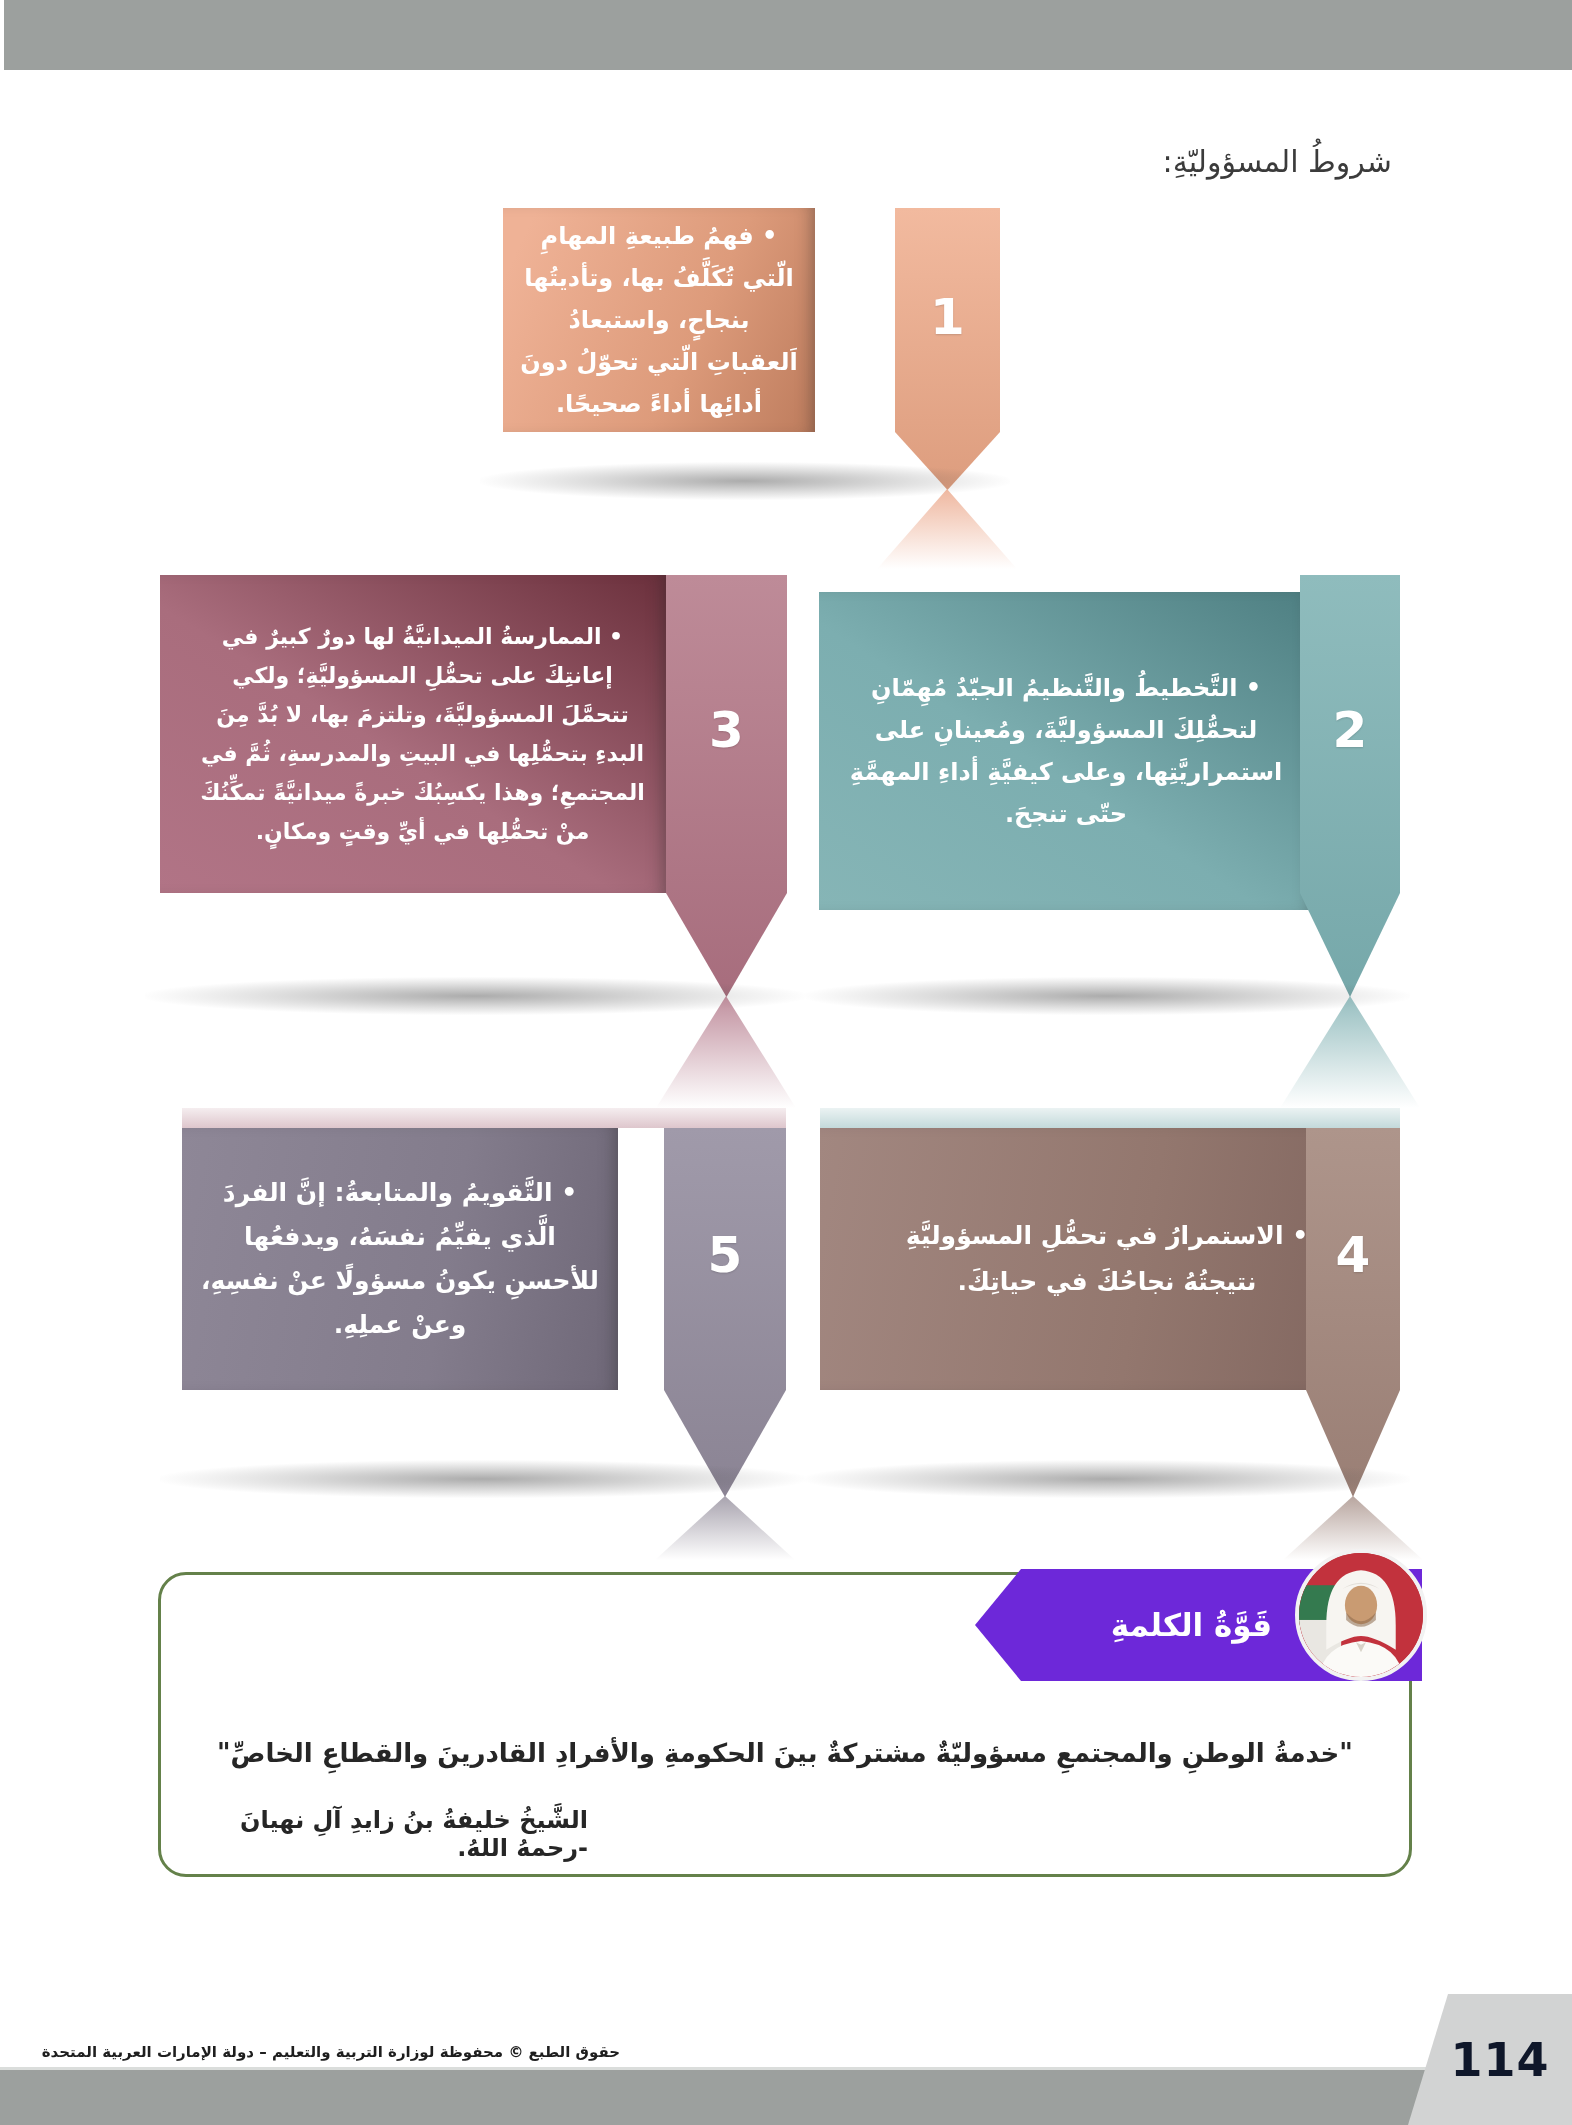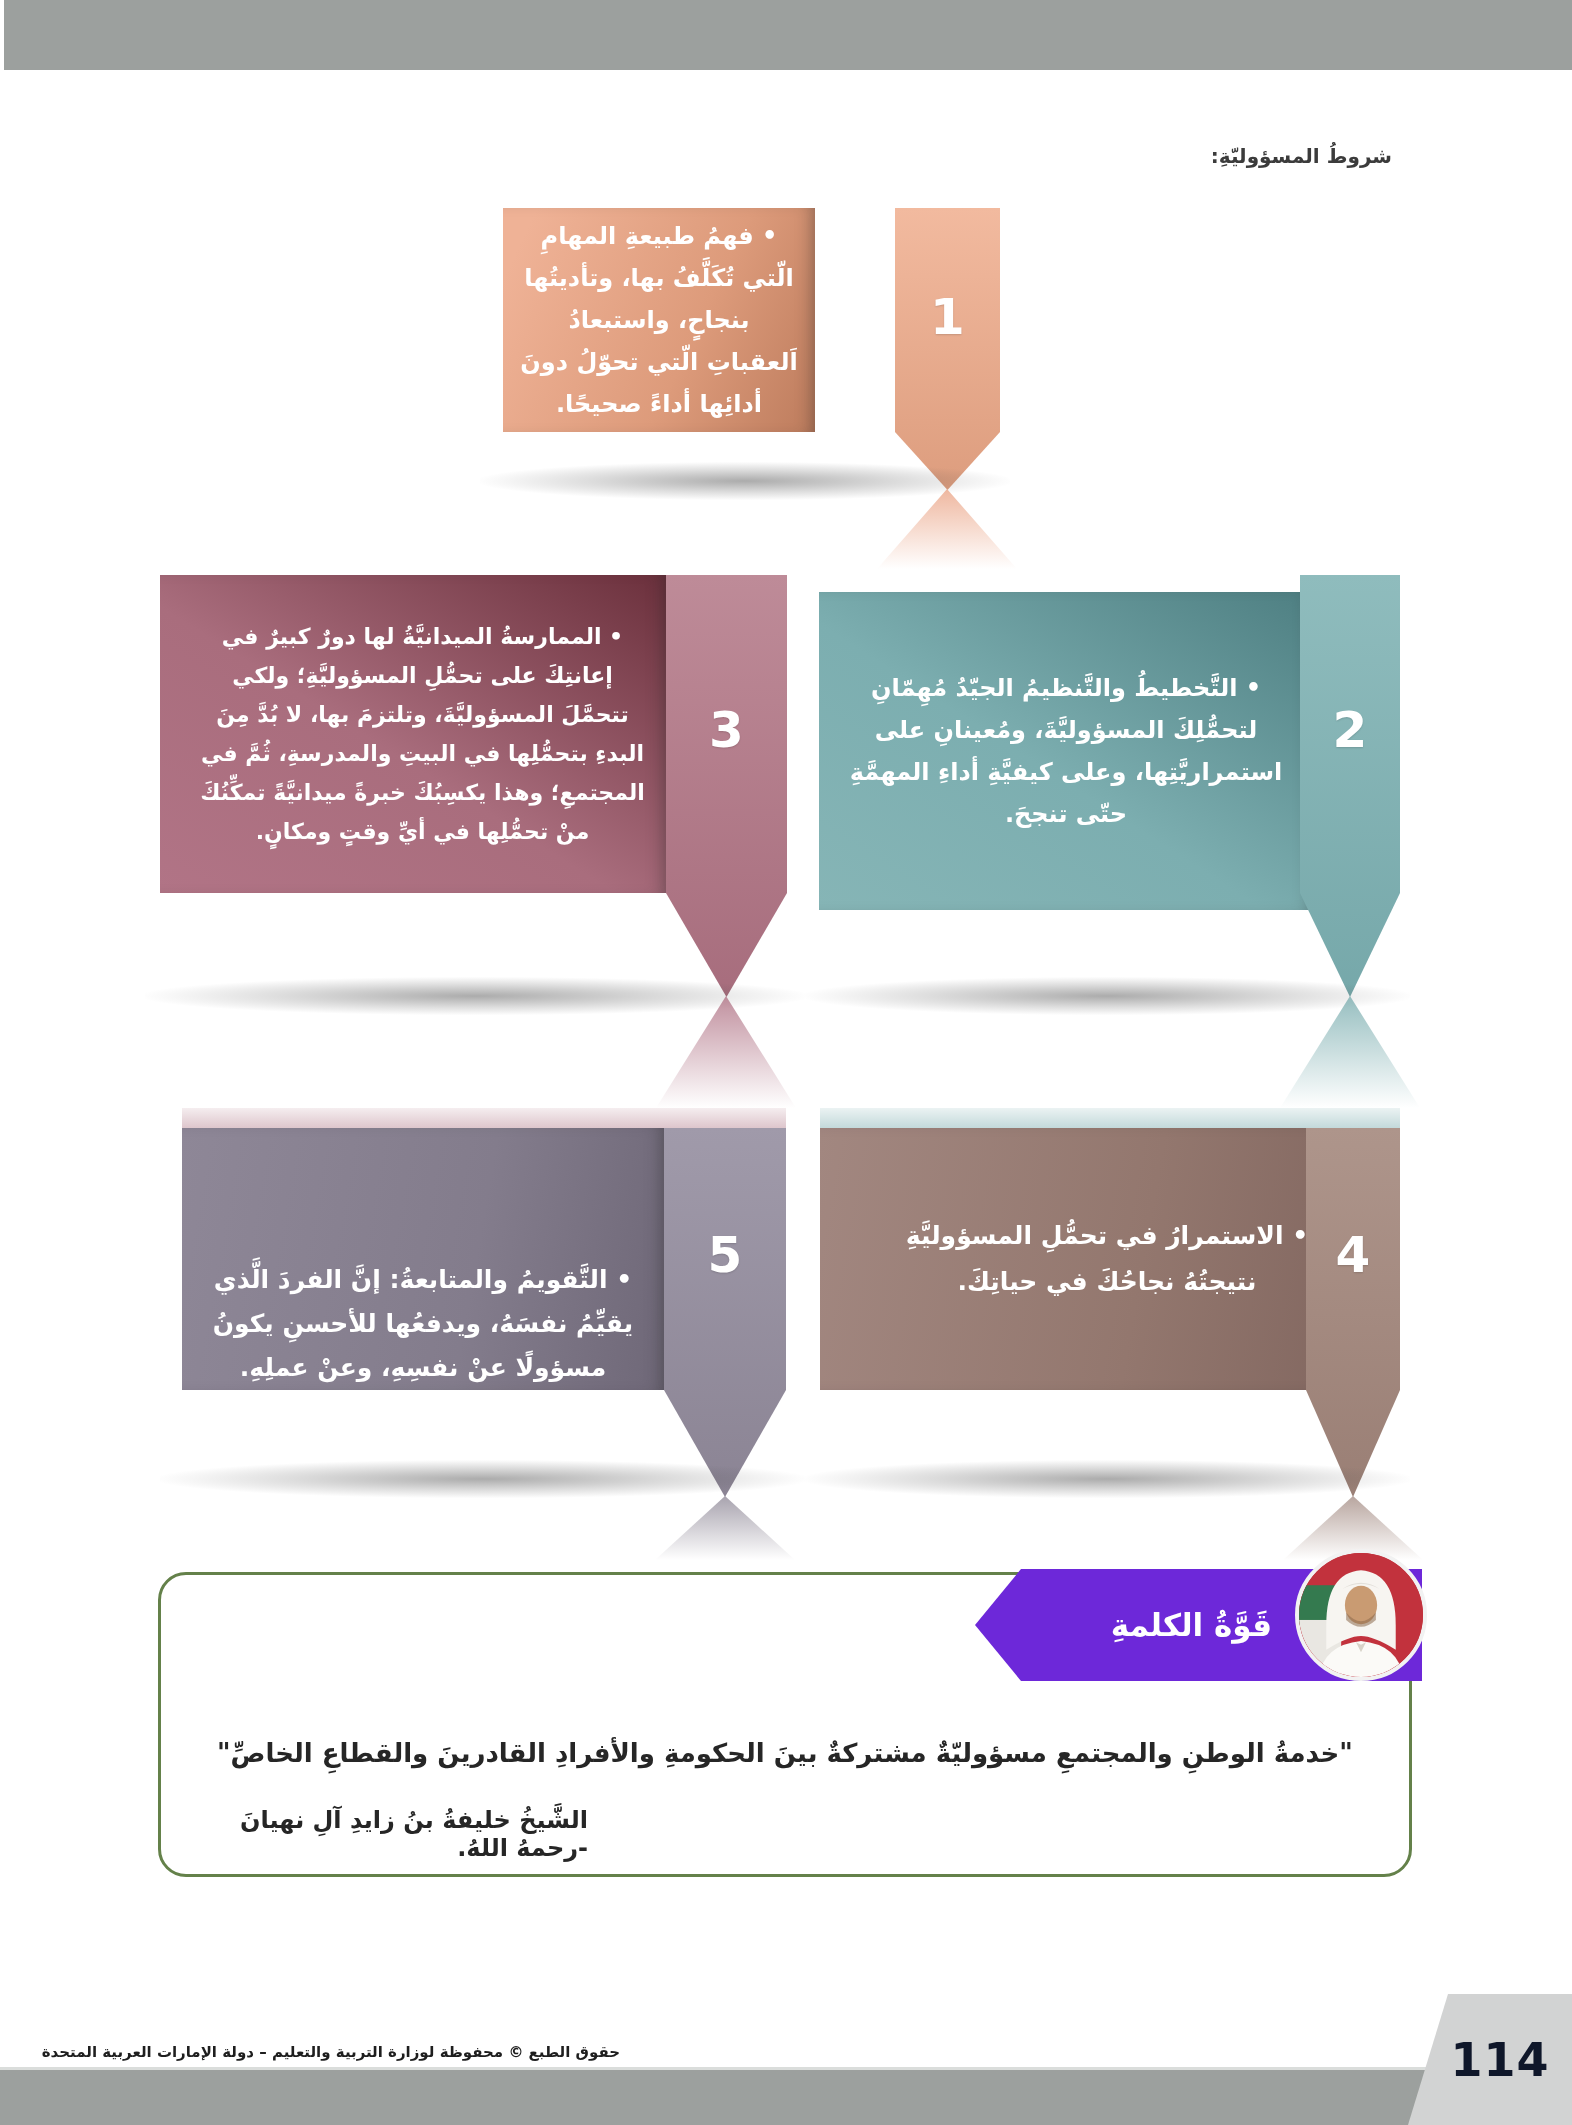--- a/index.html
+++ b/index.html
@@ -12,21 +12,21 @@
   .footer-rule{left:0;top:2067px;width:1572px;height:3px;background:#DADDDB;}
   .footer-bar{left:0;top:2070px;width:1572px;height:55px;background:#9CA09E;}
   .pagenum-shape{left:1398px;top:1994px;width:174px;height:131px;background:#D2D3D3;
         clip-path:polygon(50px 0,100% 0,100% 100%,10px 100%);
         display:flex;align-items:center;justify-content:center;padding-left:30px;box-sizing:border-box;}
   .pagenum{font-size:46px;font-weight:bold;color:#0f172a;letter-spacing:1px;}
   .footer-text{right:952px;top:2043px;font-size:15px;font-weight:bold;color:#1E1E1E;
         direction:rtl;white-space:nowrap;}
 
   
-  .page-title{right:180px;top:144px;font-size:20px;font-weight:bold;color:#3B3B3B;
+  .page-title{right:180px;top:144px;font-size:30px;font-weight:normal;color:#3B3B3B;
         direction:rtl;white-space:nowrap;}
 
   
   .body-box{position:absolute;display:flex;align-items:center;justify-content:center;
         box-shadow:inset -12px 0 16px -9px rgba(40,40,40,.38);}
   .body-box .text{width:100%;padding:0 16px;box-sizing:border-box;color:#ffffff;
         font-weight:bold;direction:rtl;text-align:center;}
   .ribbon{position:absolute;}
   .ribbon .num{position:absolute;left:0;right:0;text-align:center;color:#ffffff;
         font-weight:bold;font-size:50px;line-height:58px;text-shadow:0 1px 2px rgba(0,0,0,.15);}
@@ -76,22 +76,22 @@
   .s4-body .text{font-size:25px;line-height:46px;}
   .s4-ribbon{left:1306px;top:1128px;width:94px;height:369px;
         background:linear-gradient(to bottom,#AE958B,#9A7F75);
         clip-path:polygon(0 0,100% 0,100% 262px,50% 100%,0 262px);}
   .s4-ribbon .num{top:98px;}
   .s4-shadow{left:805px;top:1460px;width:605px;}
   .s4-refl{left:1283px;top:1496px;width:140px;height:64px;
         background:linear-gradient(to bottom,rgba(154,127,118,.7),rgba(154,127,118,0));}
 
   
-  .s5-body{left:182px;top:1128px;width:482px;height:262px;
-        background:linear-gradient(100deg,#8E8797 0%,#837C8C 60%,#6F6878 100%);align-items:flex-end;}
+  .s5-body{left:182px;top:1128px;width:436px;height:262px;
+        background:linear-gradient(100deg,#8E8797 0%,#837C8C 60%,#6F6878 100%);}
   .s5-body .text{font-size:25px;line-height:44px;}
   .s5-ribbon{left:664px;top:1128px;width:122px;height:369px;
         background:linear-gradient(to bottom,#A09AAA,#8B8494);
         clip-path:polygon(0 0,100% 0,100% 262px,50% 100%,0 262px);}
   .s5-ribbon .num{top:98px;}
   .s5-shadow{left:160px;top:1460px;width:645px;}
   .s5-refl{left:655px;top:1496px;width:140px;height:64px;
         background:linear-gradient(to bottom,rgba(131,124,140,.7),rgba(131,124,140,0));}
 
   

